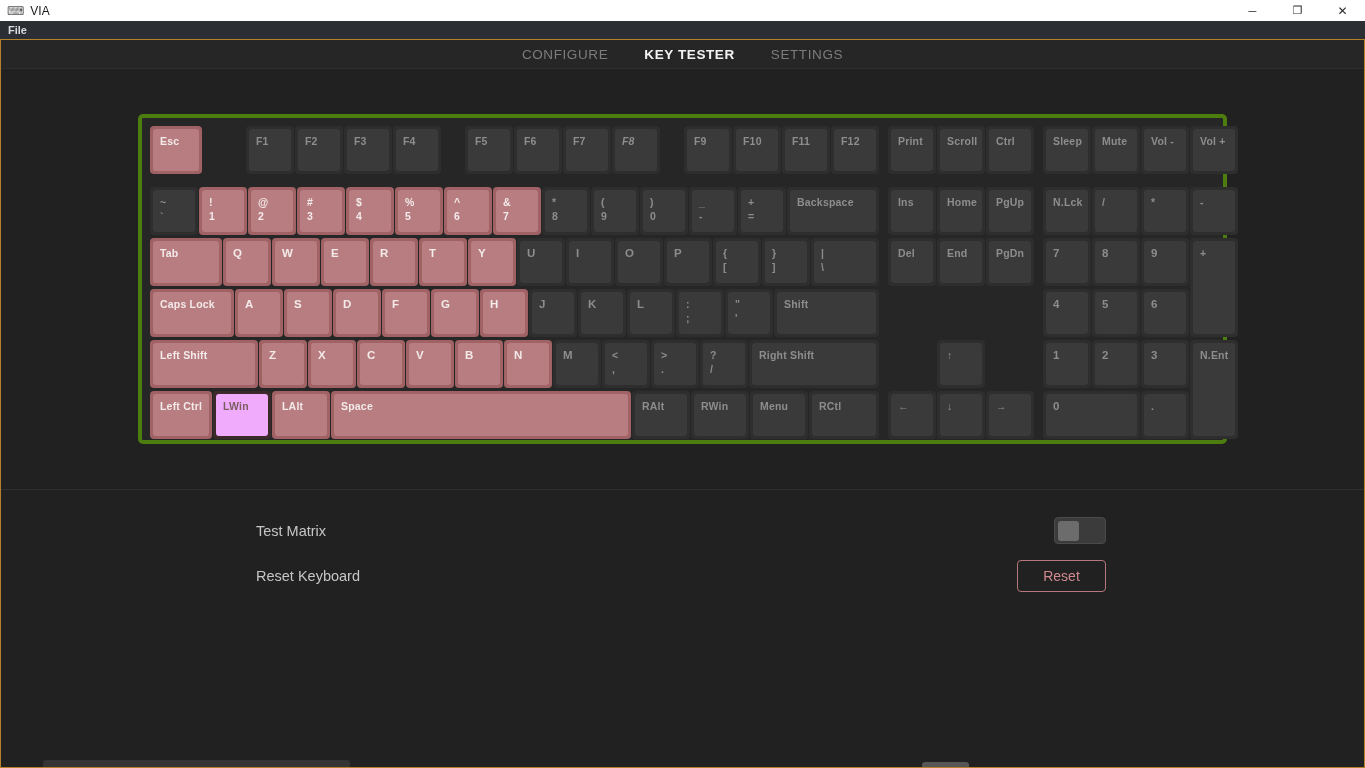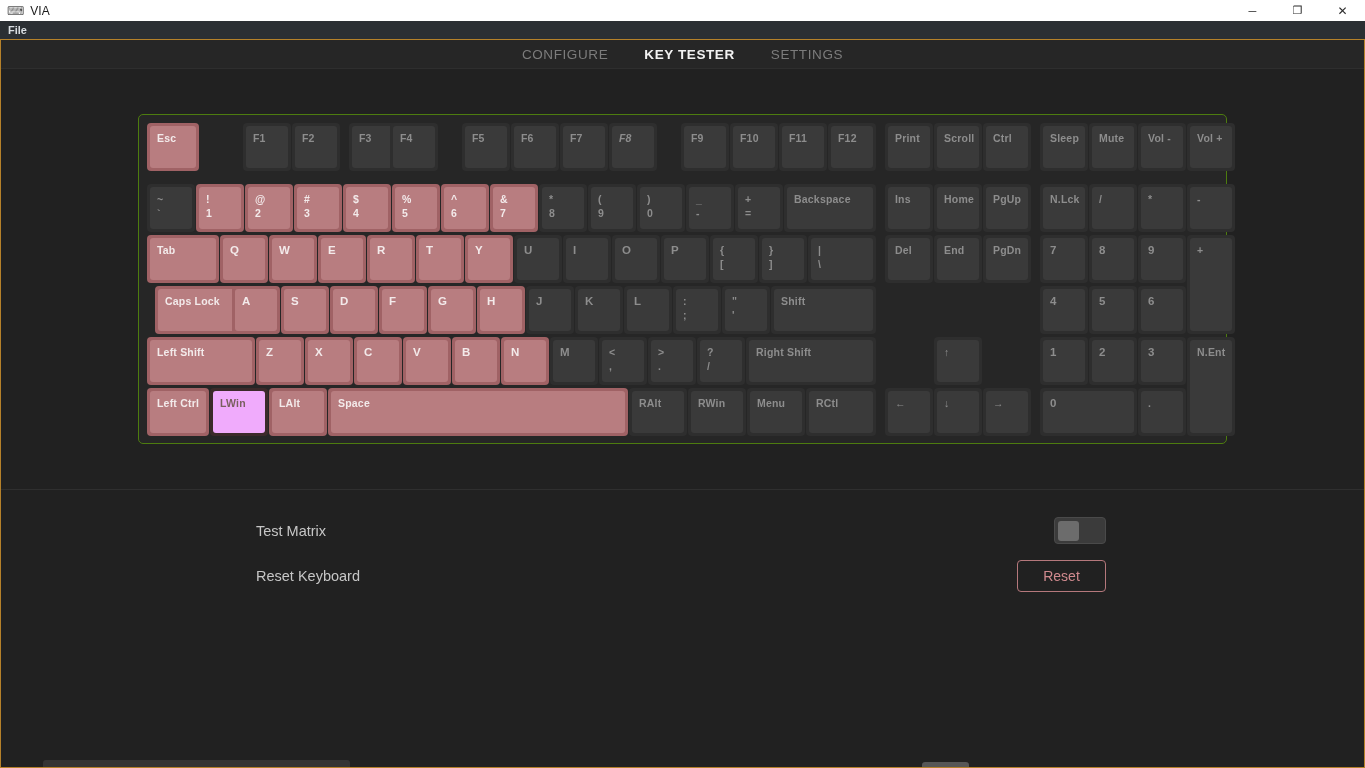--- a/index.html
+++ b/index.html
@@ -56,21 +56,21 @@
   .nav-tab.active { color:#f2f2f2; font-weight:bold; }
 
   
   .stage {
     height: 420px; background:#212121;
     display:flex; align-items:center; justify-content:center;
   }
   .kb-case {
     width: 1089px; height: 330px;
     background: #262626;
-    border: 1px solid #4d7c0f;
+    border: 4px solid #4d7c0f;
     border-radius: 5px;
     padding: 8px;
     position: relative;
   }
   .kb-rows { position:relative; width:100%; height:100%; }
 
   .key {
     position:absolute;
     border-radius: 4px;
     background: #2e2e2e;
@@ -170,21 +170,21 @@
           <div class="key" style="left: 96px; top: 0px; width: 48px; height: 48px;">
             <div class="cap">
               <span class="lab">F1</span>
             </div>
           </div>
           <div class="key" style="left: 145px; top: 0px; width: 48px; height: 48px;">
             <div class="cap">
               <span class="lab">F2</span>
             </div>
           </div>
-          <div class="key" style="left: 202px; top: 0px; width: 48px; height: 48px;">
+          <div class="key" style="left: 194px; top: 0px; width: 48px; height: 48px;">
             <div class="cap">
               <span class="lab">F3</span>
             </div>
           </div>
           <div class="key" style="left: 243px; top: 0px; width: 48px; height: 48px;">
             <div class="cap">
               <span class="lab">F4</span>
             </div>
           </div>
           <div class="key" style="left: 315px; top: 0px; width: 48px; height: 48px;">
@@ -481,21 +481,21 @@
           <div class="key" style="left: 991px; top: 112px; width: 48px; height: 48px;">
             <div class="cap">
               <span class="lab big">9</span>
             </div>
           </div>
           <div class="key" style="left: 1040px; top: 112px; width: 48px; height: 99px;">
             <div class="cap">
               <span class="lab">+</span>
             </div>
           </div>
-          <div class="key hot" style="left: 8px; top: 163px; width: 84px; height: 48px;">
+          <div class="key hot" style="left: 0px; top: 163px; width: 84px; height: 48px;">
             <div class="cap">
               <span class="lab">Caps Lock</span>
             </div>
           </div>
           <div class="key hot" style="left: 85px; top: 163px; width: 48px; height: 48px;">
             <div class="cap">
               <span class="lab big">A</span>
             </div>
           </div>
           <div class="key hot" style="left: 134px; top: 163px; width: 48px; height: 48px;">

